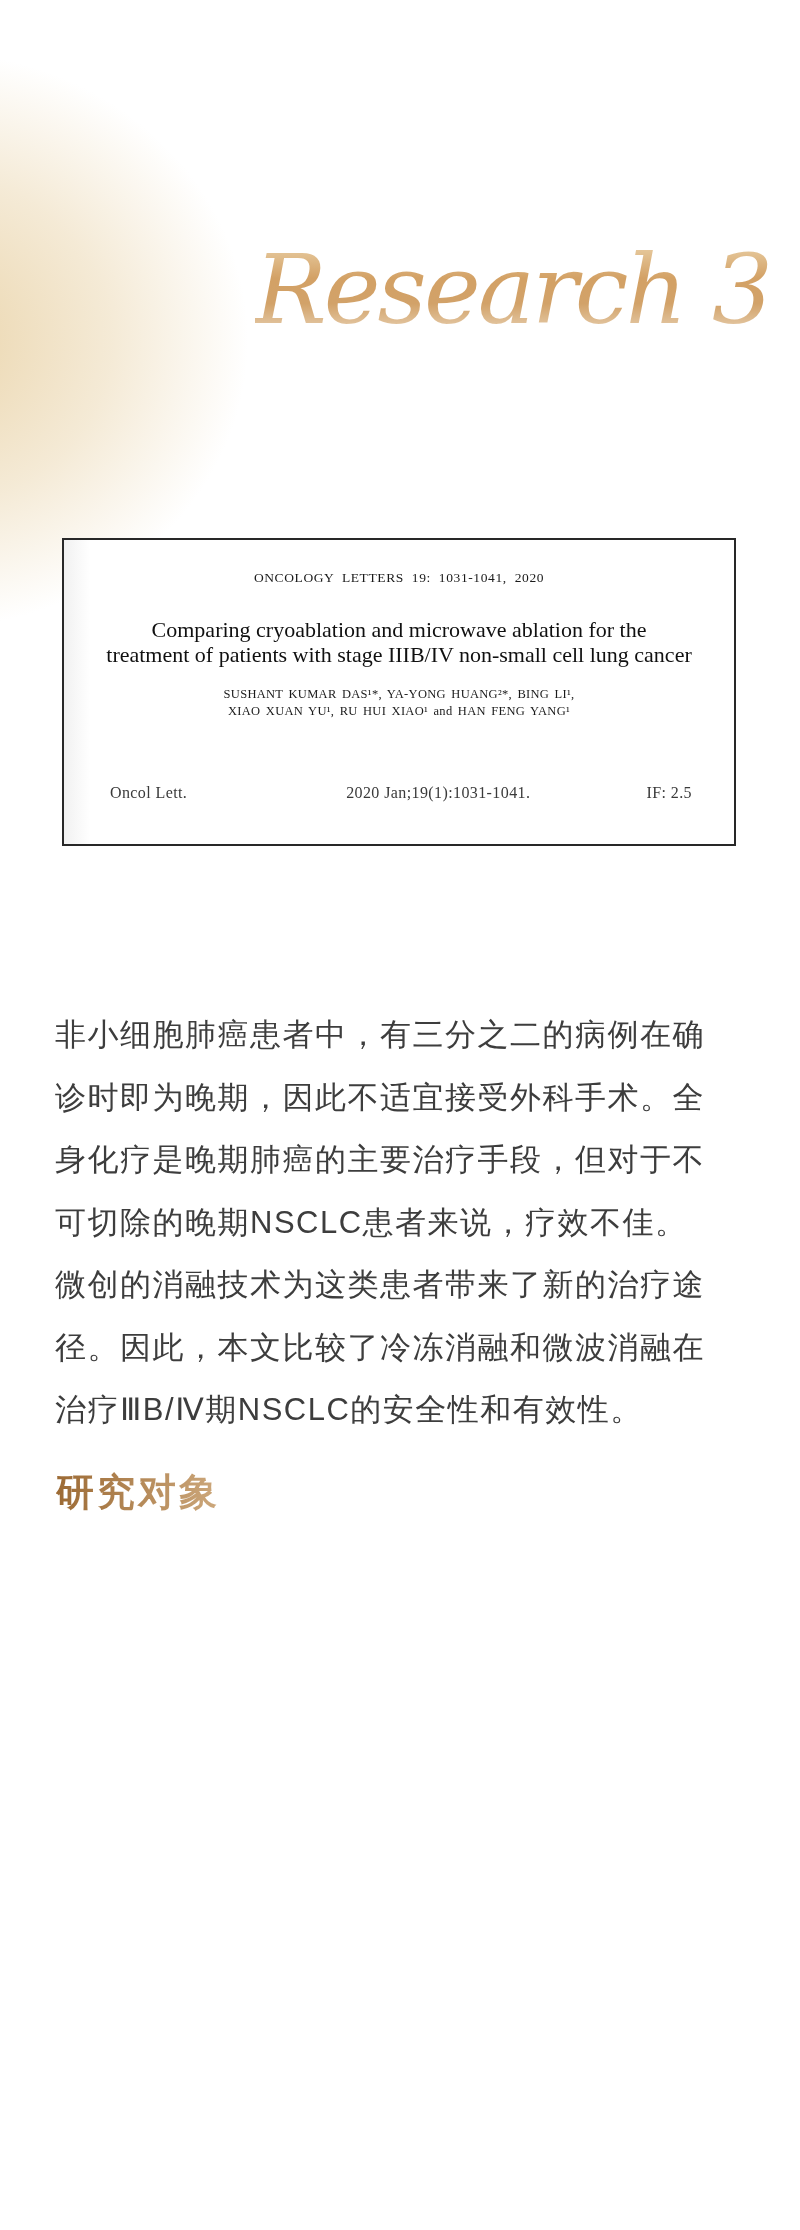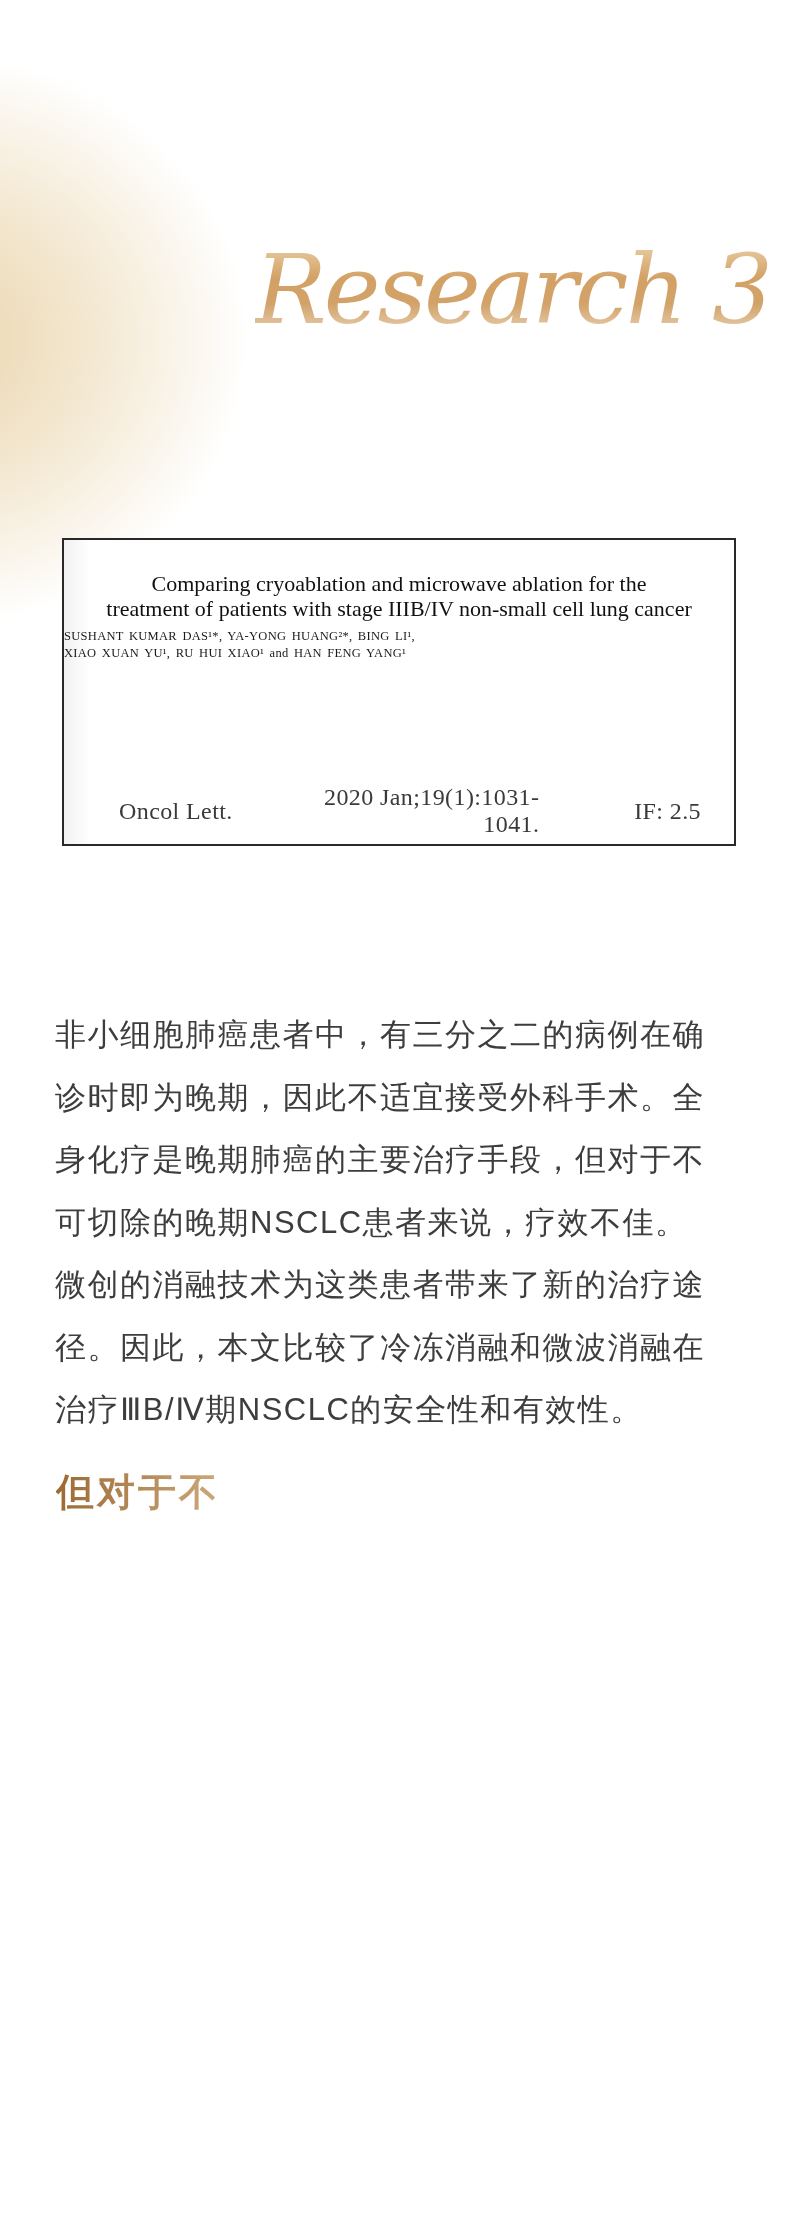--- a/index.html
+++ b/index.html
@@ -72,38 +72,39 @@
   .paper-title{
     margin-top:31px;
     text-align:center;
     font-size:22px;
     font-weight:400;
     line-height:25px;
     white-space:pre-line;
     color:#101010;
   }
   .paper-authors{
-    margin-top:7px;
+    margin-top:19px;
+    text-align:center;
     font-size:12.5px;
     line-height:17px;
     letter-spacing:0.3px;
     word-spacing:2px;
     white-space:pre-line;
     color:#1a1a1a;
   }
   .cite-row{
     position:absolute;
-    left:9px;
+    left:0;
     top:244px;
     width:100%;
     box-sizing:border-box;
     padding:0 42px 0 46px;
     display:flex;
     align-items:center;
-    font-size:24px;
+    font-size:16px;
     color:#3a3a3a;
     letter-spacing:0.4px;
   }
   .cite-left{flex:1;text-align:left;}
   .cite-mid{flex:1.6;text-align:right;}
   .cite-right{flex:1;text-align:right;}
 
   
   .body-para{
     position:absolute;
@@ -138,35 +139,36 @@
 </style>
 </head>
 <body>
 
 <div class="page">
 
   <div class="script-title">Research 3</div>
 
 
   <div class="paper-card">
+    <div class="journal-line">ONCOLOGY LETTERS 19: 1031-1041, 2020</div>
     <div class="paper-title">Comparing cryoablation and microwave ablation for the
 treatment of patients with stage IIIB/IV non-small cell lung cancer</div>
     <div class="paper-authors">SUSHANT KUMAR DAS¹*, YA-YONG HUANG²*, BING LI¹,
 XIAO XUAN YU¹, RU HUI XIAO¹ and HAN FENG YANG¹</div>
     <div class="cite-row">
       <span class="cite-left">Oncol Lett.</span>
       <span class="cite-mid">2020 Jan;19(1):1031-1041.</span>
       <span class="cite-right">IF: 2.5</span>
     </div>
   </div>
 
   <div class="body-para para-1">非小细胞肺癌患者中，有三分之二的病例在确
 诊时即为晚期，因此不适宜接受外科手术。全
 身化疗是晚期肺癌的主要治疗手段，但对于不
 可切除的晚期NSCLC患者来说，疗效不佳。
 微创的消融技术为这类患者带来了新的治疗途
 径。因此，本文比较了冷冻消融和微波消融在
 治疗ⅢB/Ⅳ期NSCLC的安全性和有效性。</div>
 
-  <div class="section-heading">但对于不</div>
+  <div class="section-heading">研究对象</div>
 
 
 </div>
 
 </body></html>

